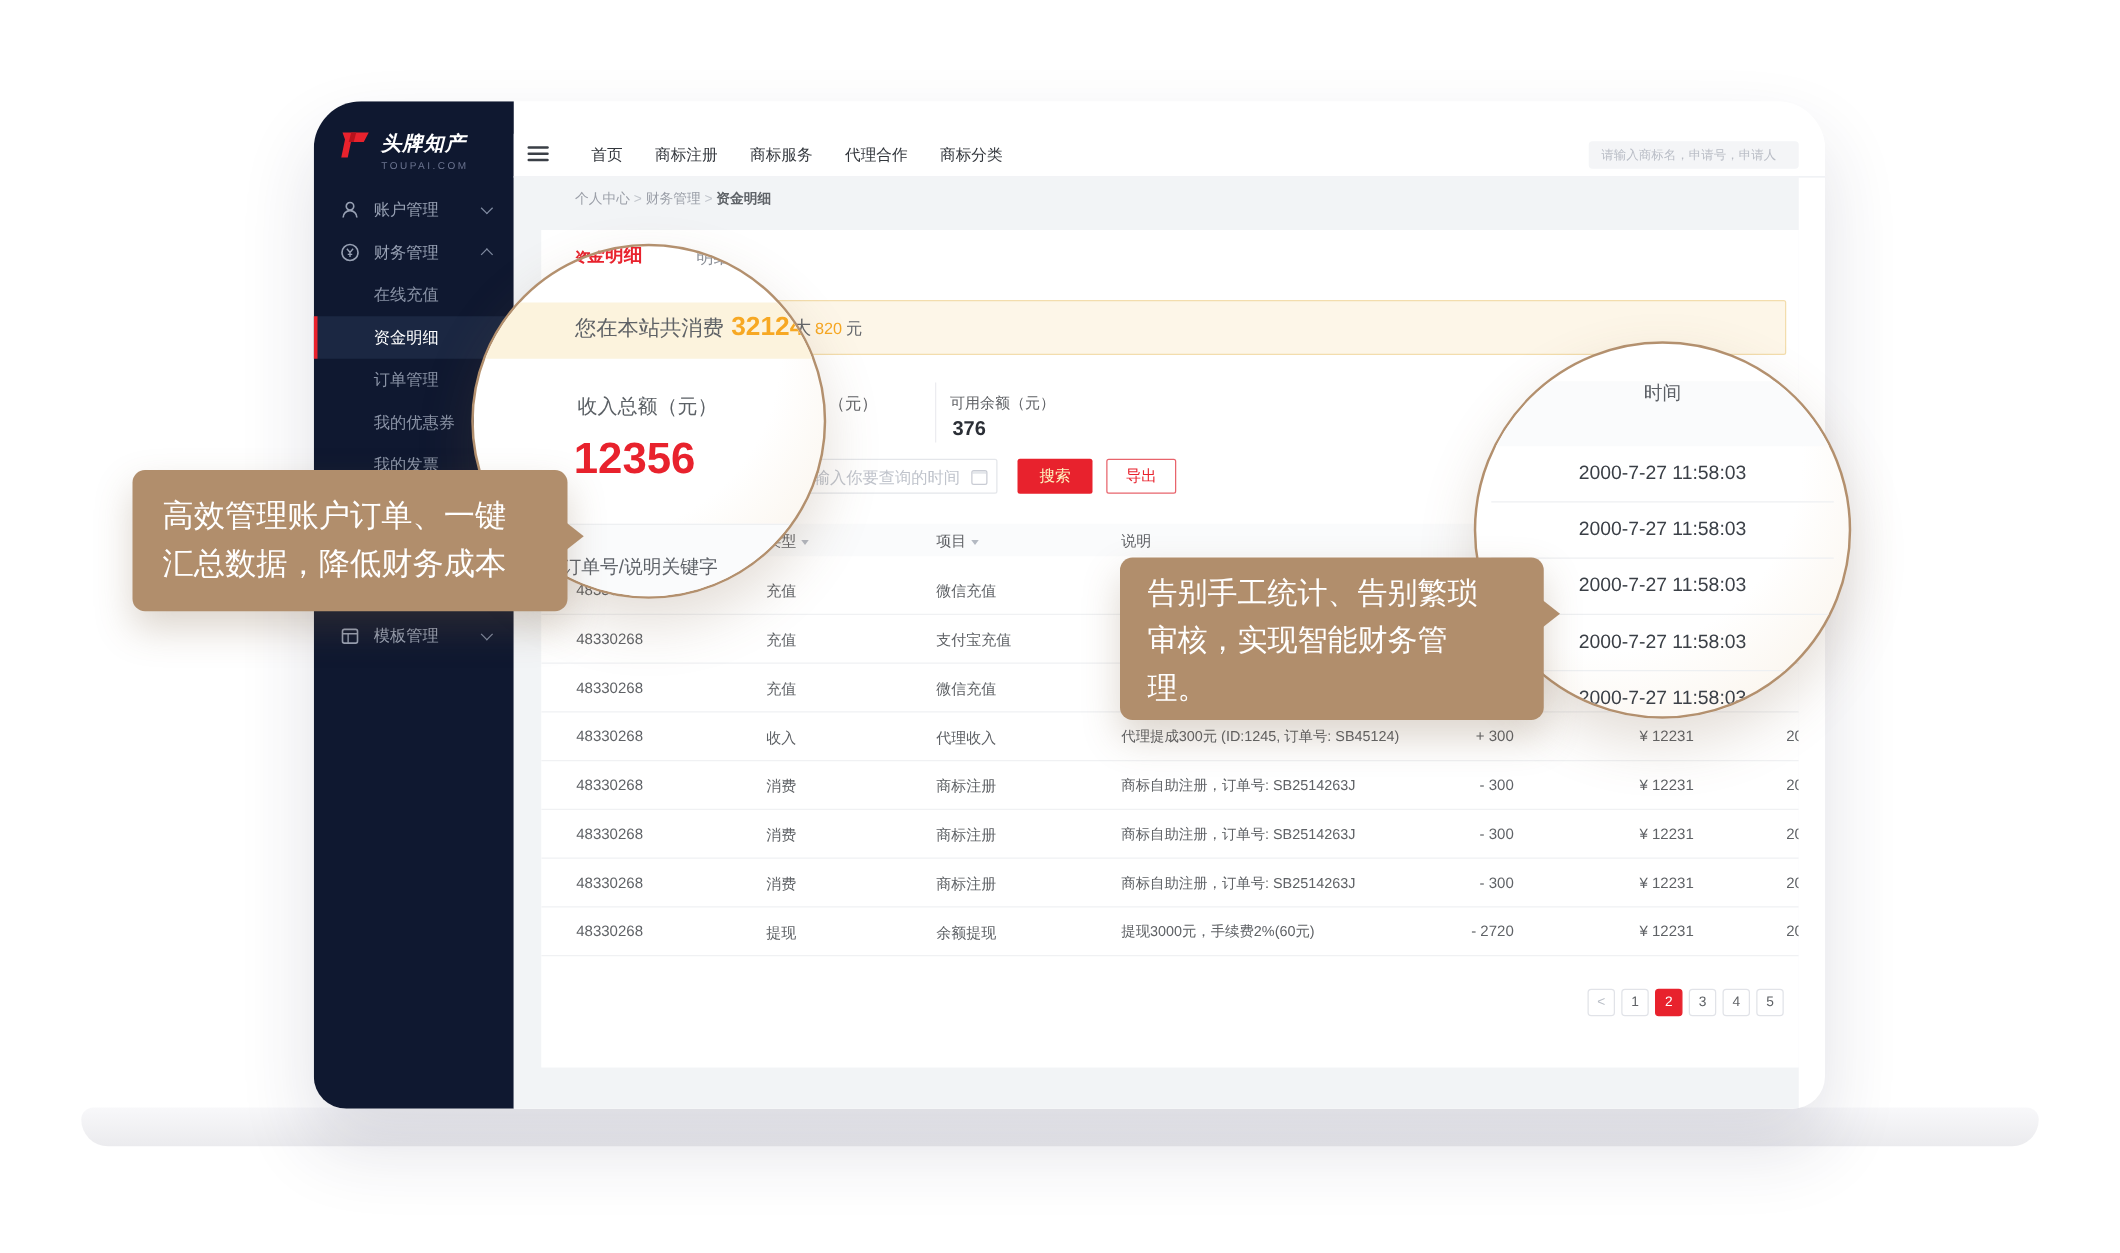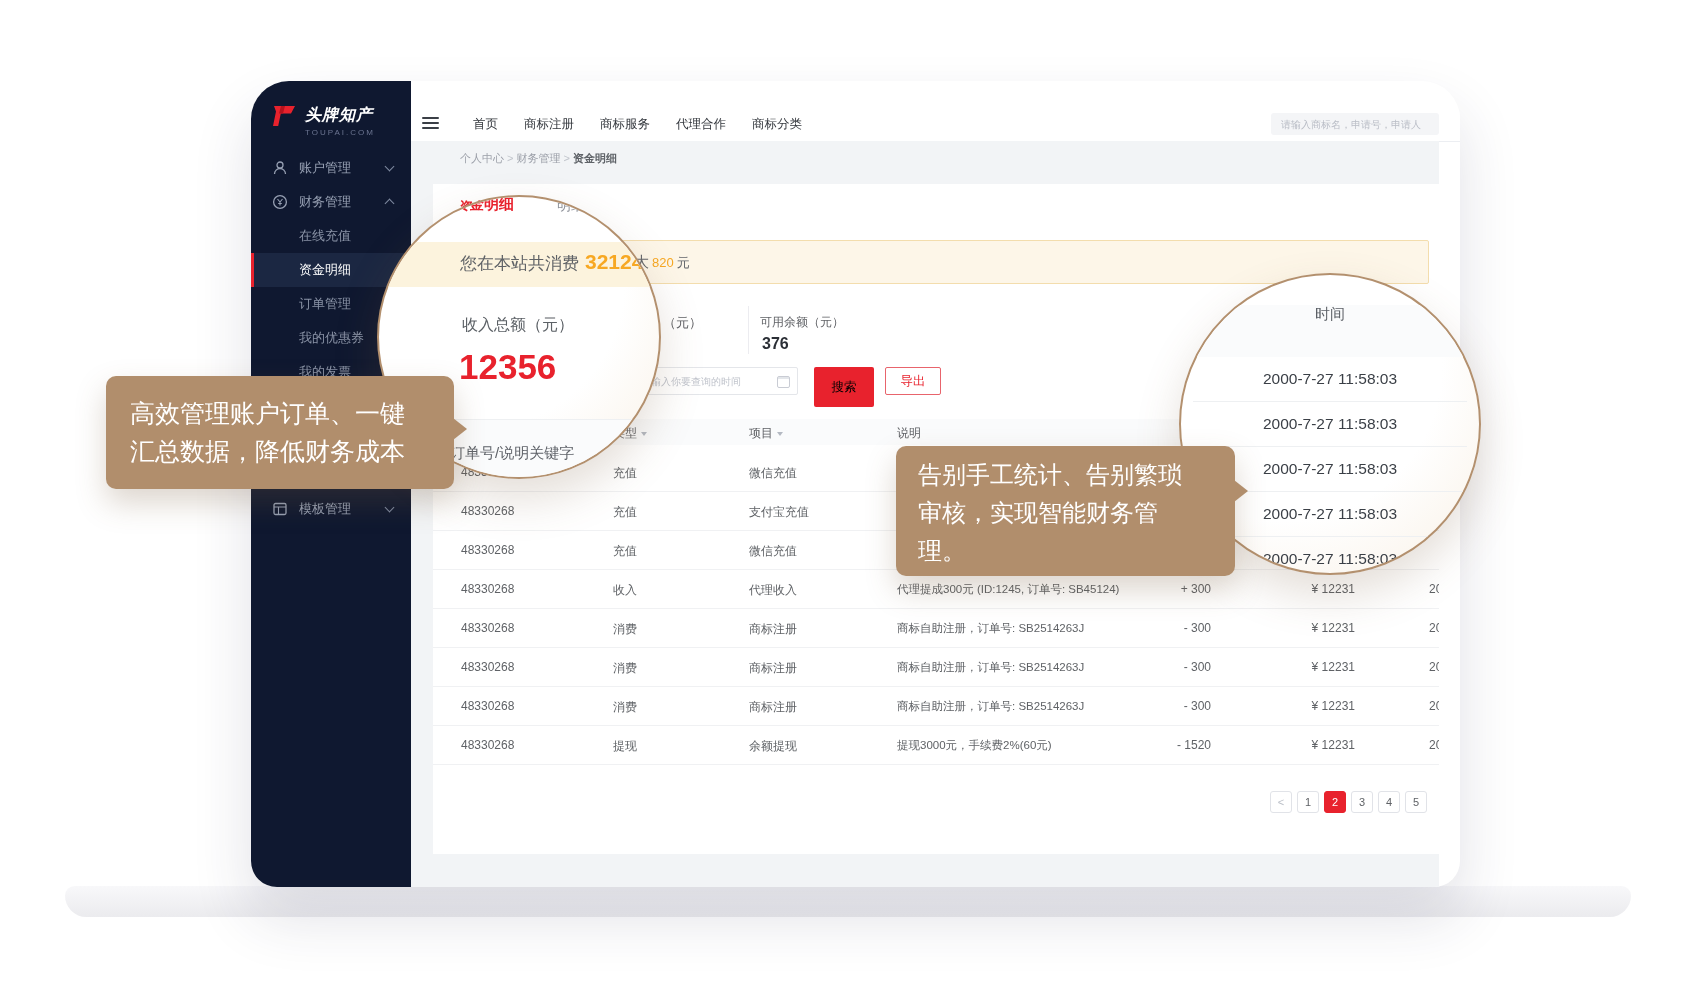--- a/index.html
+++ b/index.html
@@ -52,27 +52,27 @@
   .banner{position:absolute;left:8px;top:56px;width:988px;height:44px;background:#fdf6e8;
     border:1px solid #f3ddad;border-radius:2px;box-sizing:border-box;}
   .banner-vis{position:absolute;left:192px;top:12px;font-size:13px;color:#63666b;}
   .banner-vis .mid{font-size:15px;}
   .banner-vis .orange{color:#f7a823;margin:0 3px;}
   .stat-l2{position:absolute;left:230px;top:130px;font-size:13px;color:#606266;}
   .stat-div{position:absolute;left:315px;top:122px;height:48px;border-left:1px solid #ececf0;}
   .stat-l3{position:absolute;left:327px;top:130px;font-size:12px;color:#606266;}
   .stat-v3{position:absolute;left:329px;top:151px;font-size:16px;font-weight:bold;color:#2b2f36;}
   .date-input{position:absolute;left:207px;top:183px;width:158px;height:28px;box-sizing:border-box;
-    border:1px solid #e4e6ea;border-radius:2px;background:#fff;font-size:10px;color:#5f6266;
+    border:1px solid #e4e6ea;border-radius:2px;background:#fff;font-size:13px;color:#5f6266;
     padding:0 26px 0 10px;outline:none;font-family:inherit;}
   .date-input::placeholder{color:#c0c4cc;}
   .cal-icon{position:absolute;left:344px;top:192px;width:11px;height:10px;border:1px solid #c9ccd4;
     border-radius:2px;box-shadow:inset 0 3px 0 -1px #e3e6ea;}
-  .btn-search{position:absolute;left:381px;top:183px;width:60px;height:40px;background:#e8222d;
-    color:#000000;font-size:12.5px;border:none;border-radius:2px;cursor:pointer;font-family:inherit;}
+  .btn-search{position:absolute;left:381px;top:183px;width:60px;height:28px;background:#e8222d;
+    color:#fef9c3;font-size:12.5px;border:none;border-radius:2px;cursor:pointer;font-family:inherit;}
   .btn-export{position:absolute;left:452px;top:183px;width:56px;height:28px;background:#fff;
     color:#e8222d;font-size:12.5px;border:1px solid #e8646c;border-radius:2px;cursor:pointer;font-family:inherit;}
   .thead{position:absolute;left:0;top:235px;width:1006px;height:26px;background:#fafbfc;
     font-size:12px;color:#606266;}
   .th{position:absolute;top:6px;cursor:default;}
   .th.sort{cursor:pointer;}
   .caret{display:inline-block;width:0;height:0;border-left:3.5px solid transparent;
     border-right:3.5px solid transparent;border-top:4px solid #b4b9c2;margin-left:4px;vertical-align:middle;}
   .trows{position:absolute;left:0;top:269px;width:1006px;}
   .trow{position:relative;height:38px;border-bottom:1px solid #f0f1f3;font-size:12px;color:#5f6266;}
@@ -314,21 +314,21 @@
               <span class="c amt">- 300</span>
               <span class="c bal">¥ 12231</span>
               <span class="c tim">2000-7-27 11:58:03</span>
             </div>
 
             <div class="trow">
               <span class="c ord">48330268</span>
               <span class="c typ">提现</span>
               <span class="c prj">余额提现</span>
               <span class="c dsc">提现3000元，手续费2%(60元)</span>
-              <span class="c amt">- 1520</span>
+              <span class="c amt">- 2720</span>
               <span class="c bal">¥ 12231</span>
               <span class="c tim">2000-7-27 11:58:03</span>
             </div>
           </div>
 
         <div class="pager">
           <button class="pbtn prev">&lt;</button>
           <div class="pages">
 
               <button class="pbtn">

